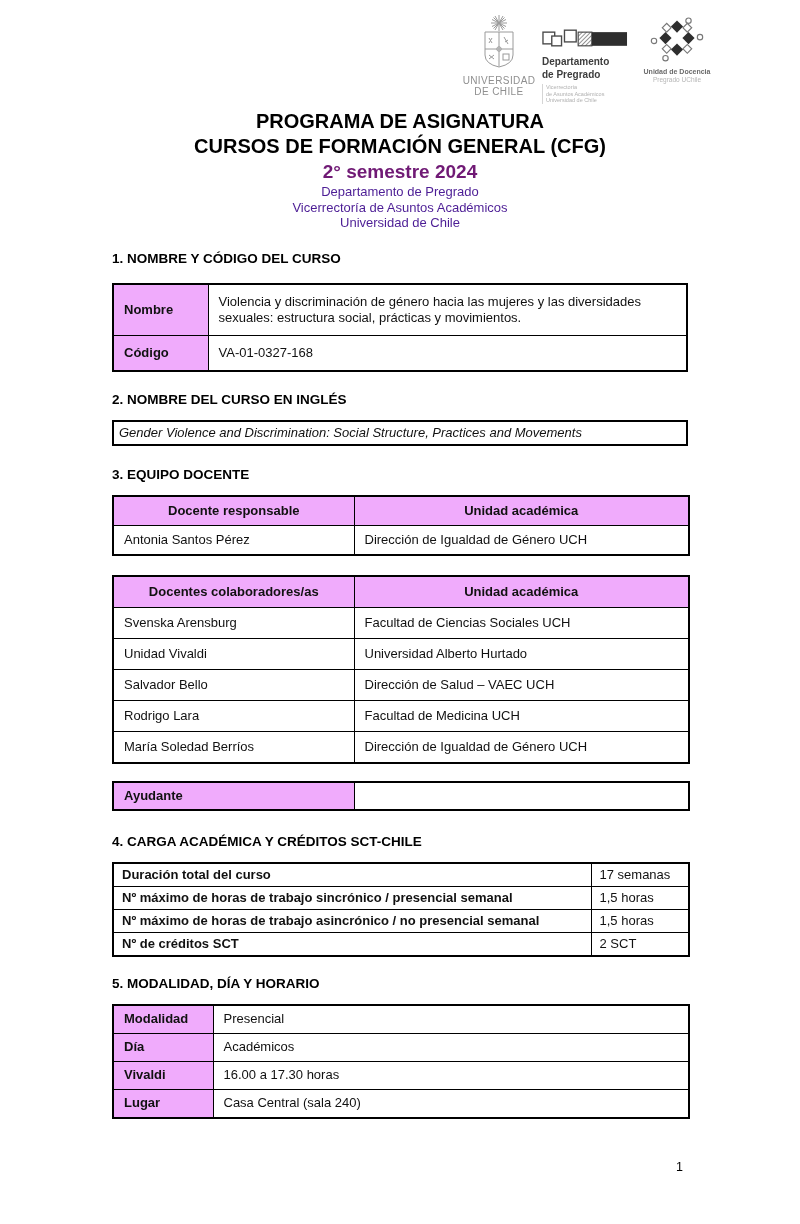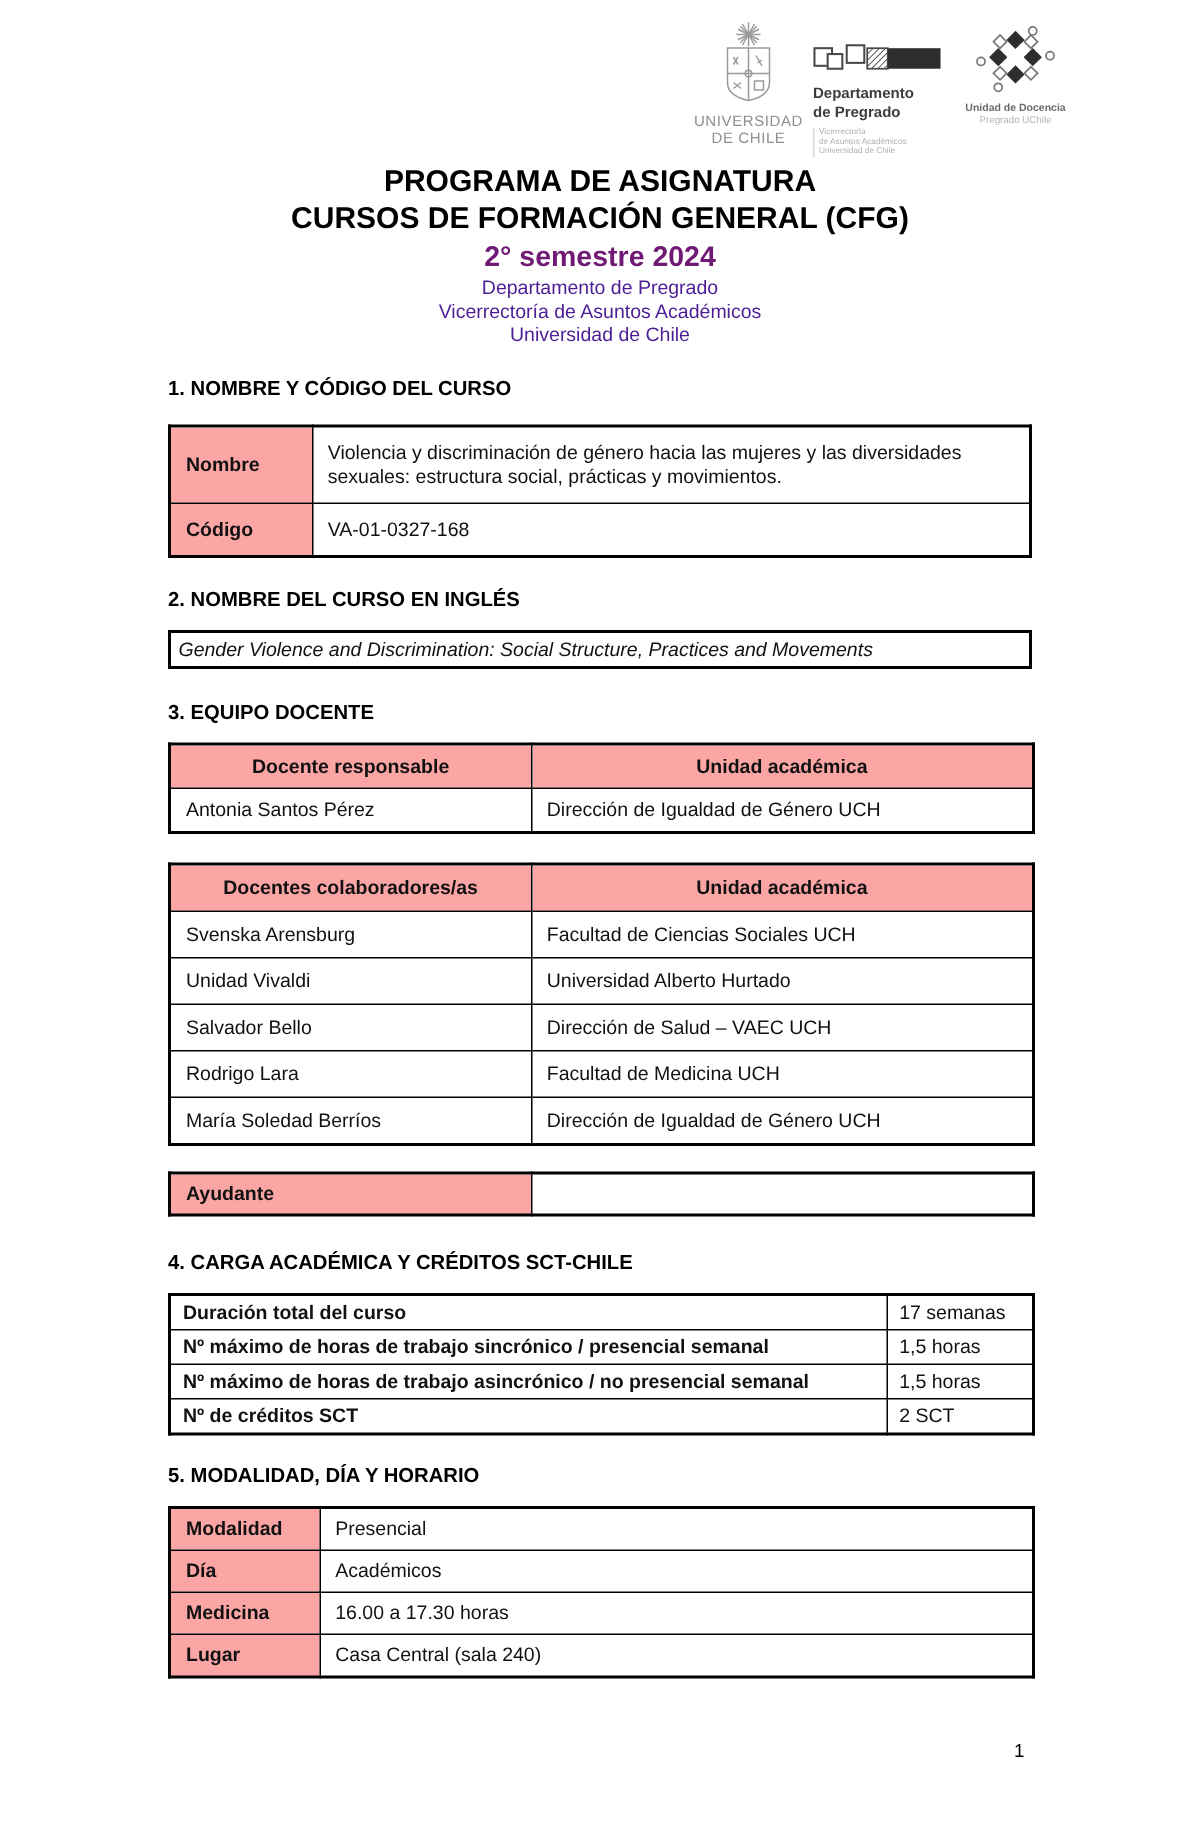--- a/index.html
+++ b/index.html
@@ -30,21 +30,21 @@
   .h-s1 { margin-top:20px; }
   .h-s2 { margin-top:20px; }
   .h-s3 { margin-top:21px; }
   .h-s4 { margin-top:23px; }
   .h-s5 { margin-top:19px; }
 
   table { border-collapse:collapse; table-layout:fixed; width:576px; background:#fff; }
   table { border:2px solid #000; }
   td { border:1.5px solid #000; font-size:13px; line-height:16px; vertical-align:middle; overflow:hidden; }
   .lbl { font-weight:bold; }
-  .shade { background:#fca5a5;margin-top:26px; }
+  .shade { background:#f0abfc;margin-top:26px; }
   .center { text-align:center; }
   .italic { font-style:italic; }
 
   .t-s1 { margin-top:17px; }
   .t-s1 td { padding:9px 10px; }
   .t-s2 { margin-top:13px; }
   .t-s2 td { padding:3px 5px; }
   .t-resp { margin-top:13px; }
   .t-resp td { padding:6px 10px; }
   .t-collab { margin-top:19px; }
@@ -275,21 +275,21 @@
       <tbody>
           <tr>
         <td class="lbl shade">Modalidad</td>
         <td>Presencial</td>
       </tr>
       <tr>
         <td class="lbl shade">Día</td>
         <td>Académicos</td>
       </tr>
       <tr>
-        <td class="lbl shade">Medicina</td>
+        <td class="lbl shade">Vivaldi</td>
         <td>16.00 a 17.30 horas</td>
       </tr>
       <tr>
         <td class="lbl shade">Lugar</td>
         <td>Casa Central (sala 240)</td>
       </tr>
     </tbody>
       </table>
 
   </div>

